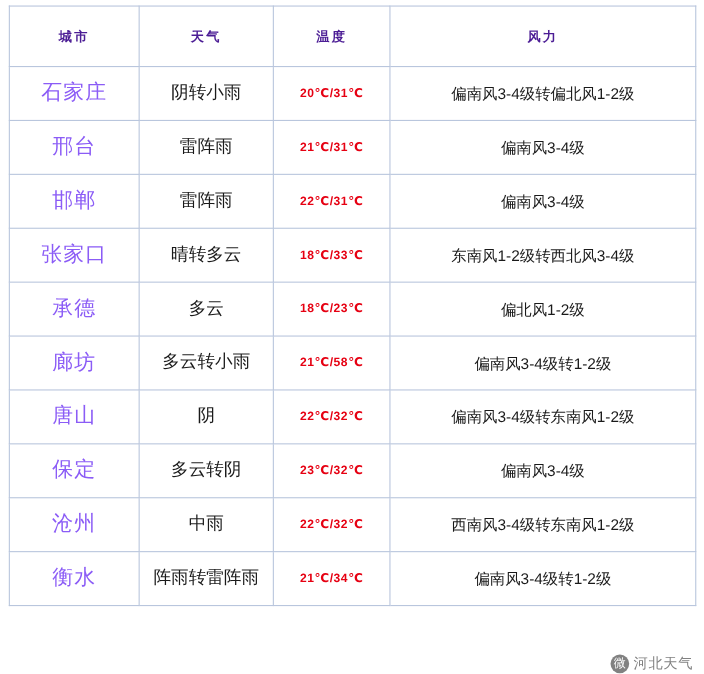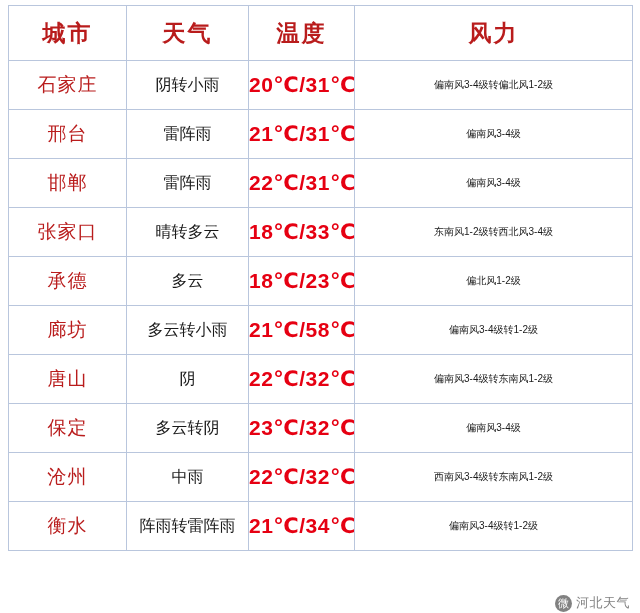--- a/index.html
+++ b/index.html
@@ -39,42 +39,42 @@
     vertical-align: middle;
     padding: 0;
     height: 48px;
     line-height: 48px;
     white-space: nowrap;
     overflow: hidden;
   }
   table.weather thead th {
     height: 54px;
     line-height: 54px;
-    font-size: 23px;
+    font-size: 12px;
     font-weight: bold;
-    color: #b91c1c;
+    color: #4c1d95;
     letter-spacing: 2px;
   }
   td.city {
     font-size: 19px;
-    color: #b91c1c;
+    color: #8b5cf6;
     letter-spacing: 1px;
   }
   td.wx {
     font-size: 16px;
     color: #1a1a1a;
   }
   td.temp {
-    font-size: 21px;
+    font-size: 11px;
     font-weight: bold;
     color: #e60012;
     letter-spacing: 0.5px;
   }
   td.wind {
-    font-size: 10px;
+    font-size: 14px;
     color: #1a1a1a;
   }
 
   
   .watermark {
     position: absolute;
     right: 10px;
     bottom: 6px;
     display: flex;
     align-items: center;

